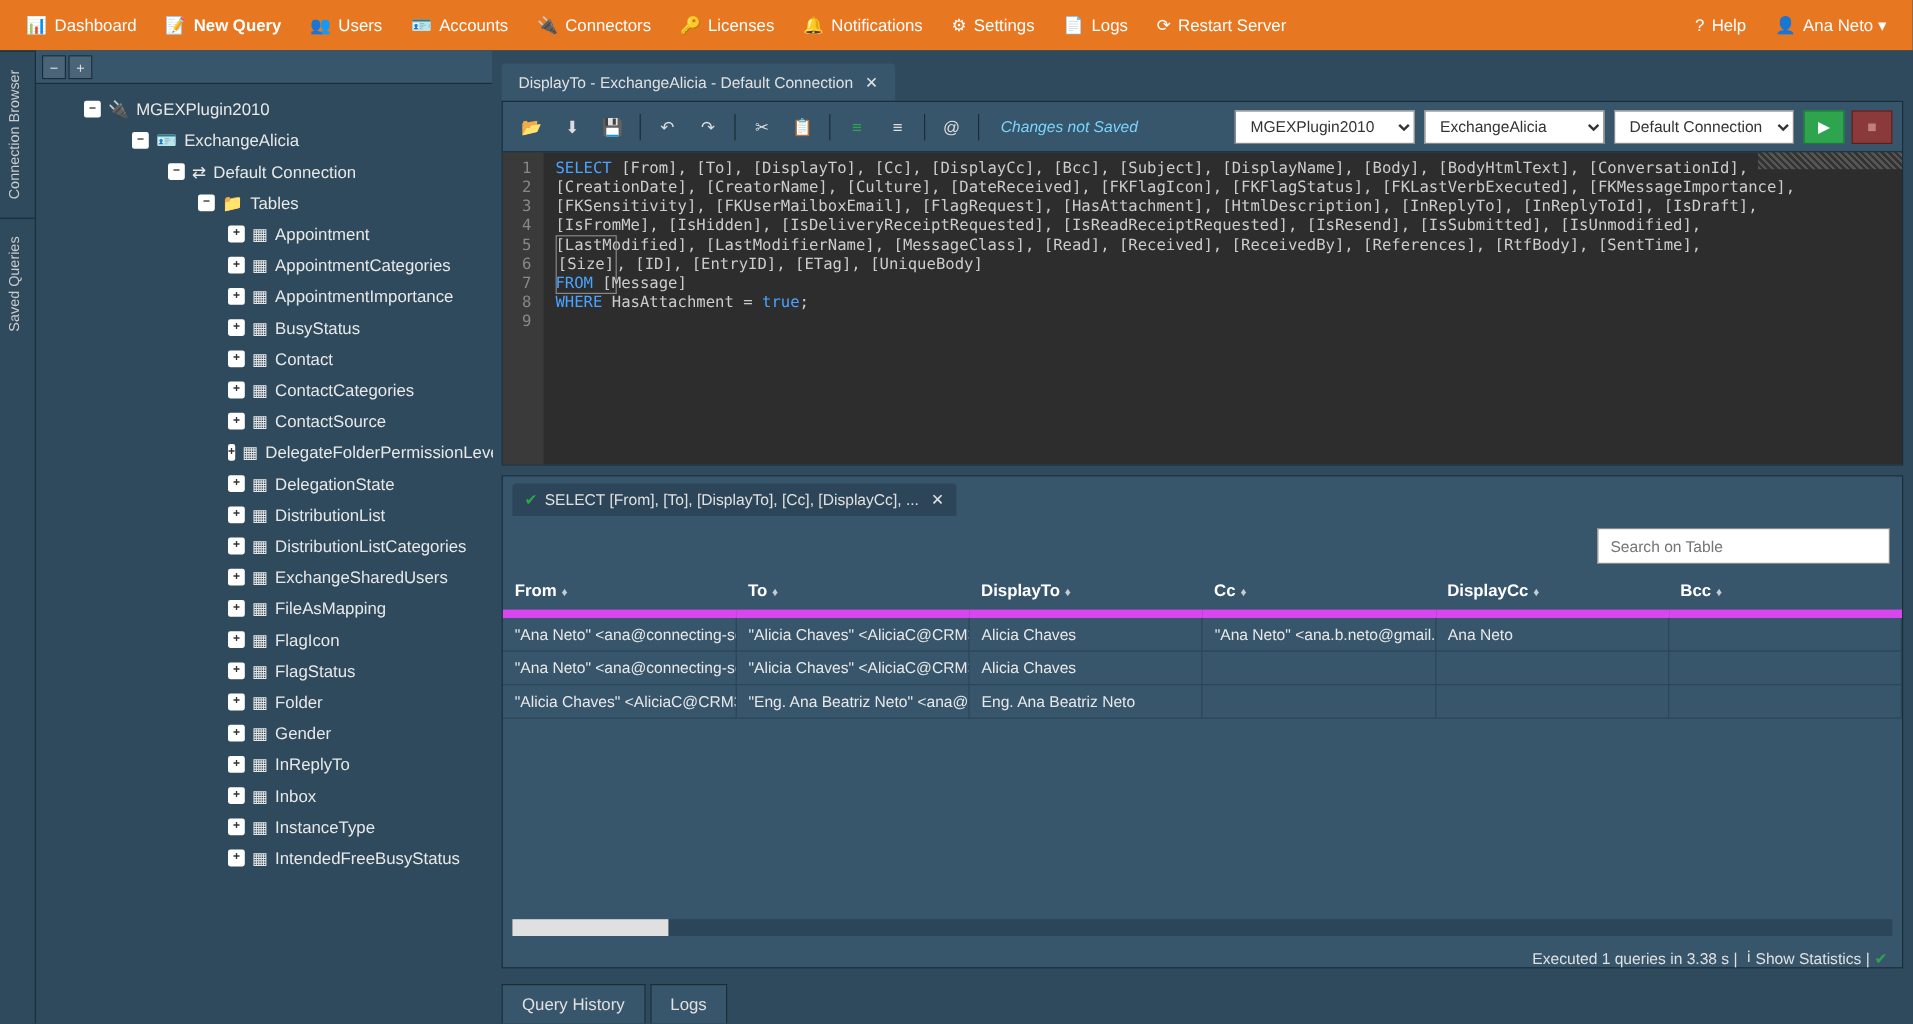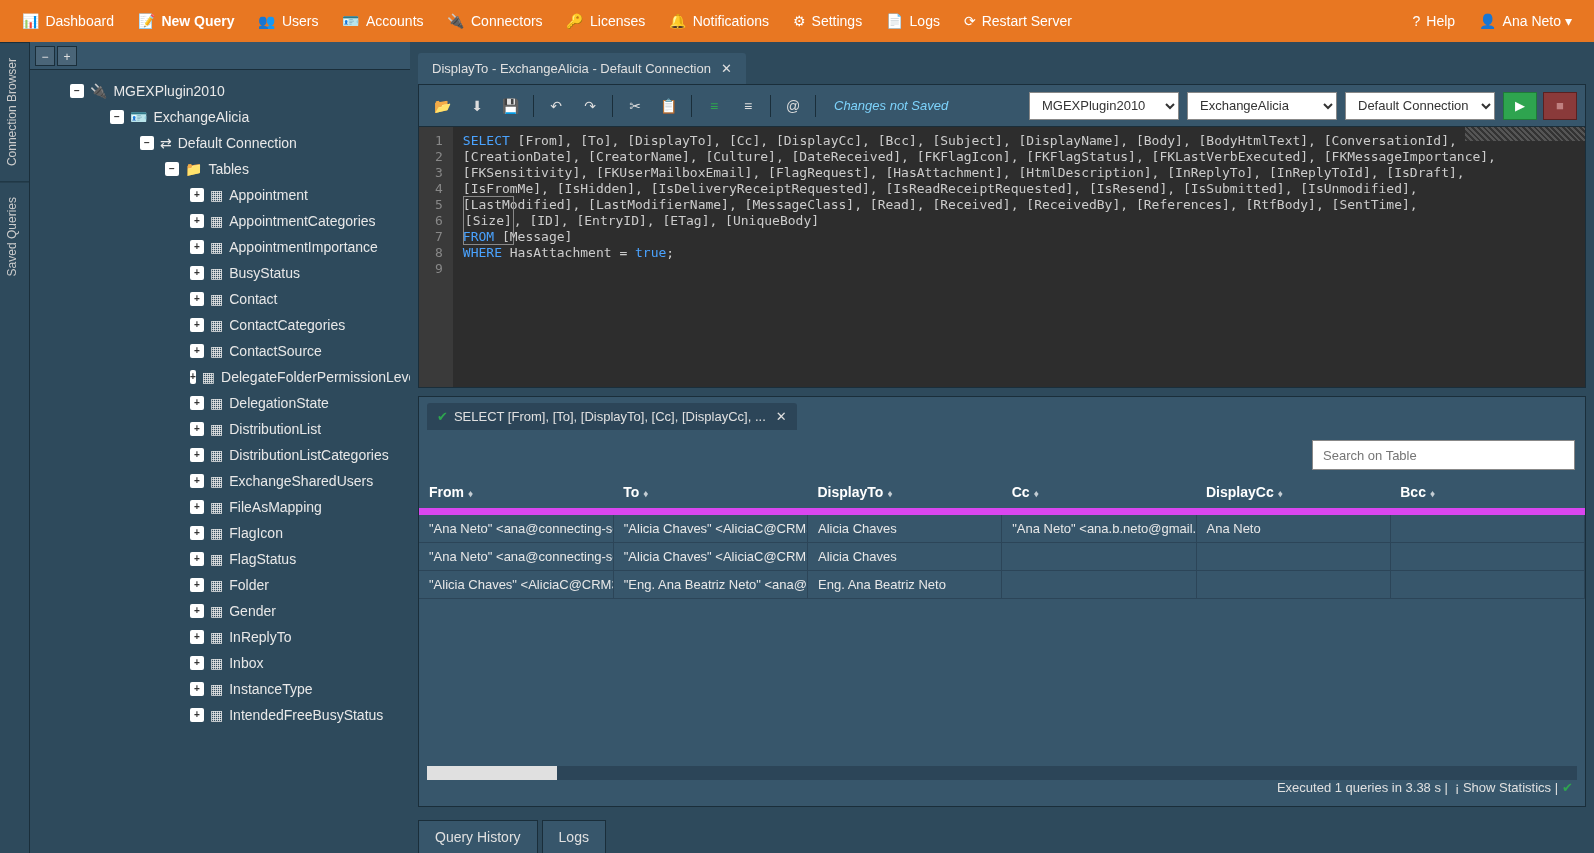--- a/index.html
+++ b/index.html
@@ -62,32 +62,32 @@
 .boxed { border: 1px solid #888; padding: 16px 1px; }
 
 
 .results-box { margin: 8px 8px 0 8px; background: #37566b; border: 1px solid #1a2e3a; display: flex; flex-direction: column; flex: 1; min-height: 0; }
 .result-tab-bar { display: flex; align-items: center; padding: 6px 8px 0 8px; }
 .result-tab { background: #2c4558; padding: 6px 10px; display: flex; align-items: center; font-size: 13px; border-radius: 3px 3px 0 0; }
 .result-tab .icon { color: #2ea44f; margin-right: 6px; }
 .result-tab .close { margin-left: 10px; cursor: pointer; }
 
 .search-row { display: flex; justify-content: flex-end; padding: 10px 10px 6px 10px; }
-.search-row input { width: 263px; height: 30px; padding: 0 10px; border: 1px solid #888; font-size: 13px; }
+.search-row input { width: 244px; height: 30px; padding: 0 10px; border: 1px solid #888; font-size: 13px; }
 
 .data-table-wrap { flex: 1; overflow: hidden; position: relative; }
 .data-table { width: 100%; border-collapse: collapse; table-layout: fixed; }
 .data-table th { text-align: left; padding: 8px 10px; border-bottom: 7px solid #d946ef; font-weight: bold; font-size: 14px; color: #fff; }
 .data-table th .sort { font-size: 10px; margin-left: 4px; opacity: 0.7; }
 .data-table td { padding: 6px 10px; border-bottom: 1px solid #2c4558; border-right: 1px solid #2c4558; white-space: nowrap; overflow: hidden; text-overflow: clip; font-size: 13px; color: #e8e8e8; }
 
 .h-scroll { height: 14px; background: #2c4558; position: relative; margin: 0 8px; }
 .h-scroll .thumb { position: absolute; left: 0; top: 0; width: 130px; height: 100%; background: #e0e0e0; }
 
-.status-bar { height: 26px; display: flex; align-items: flex-start; justify-content: flex-end; padding: 0 12px; font-size: 13px; color: #e0e0e0; }
+.status-bar { height: 26px; display: flex; align-items: flex-end; justify-content: flex-end; padding: 0 12px; font-size: 13px; color: #e0e0e0; }
 .status-bar .ok-icon { color: #2ea44f; margin-left: 4px; }
 .status-bar .info-icon { margin: 0 4px; }
 .status-bar .link { cursor: pointer; }
 
 
 .bottom-tabs { height: 38px; margin: 8px 8px 0 8px; display: flex; align-items: flex-end; }
 .bottom-tab { background: #37566b; padding: 8px 16px; margin-right: 4px; cursor: pointer; border: 1px solid #1a2e3a; border-bottom: none; font-size: 14px; margin-top: 18px; }
 
 .folder-icon { color: #e8a33d; }
 .plug-icon { color: #fff; }

